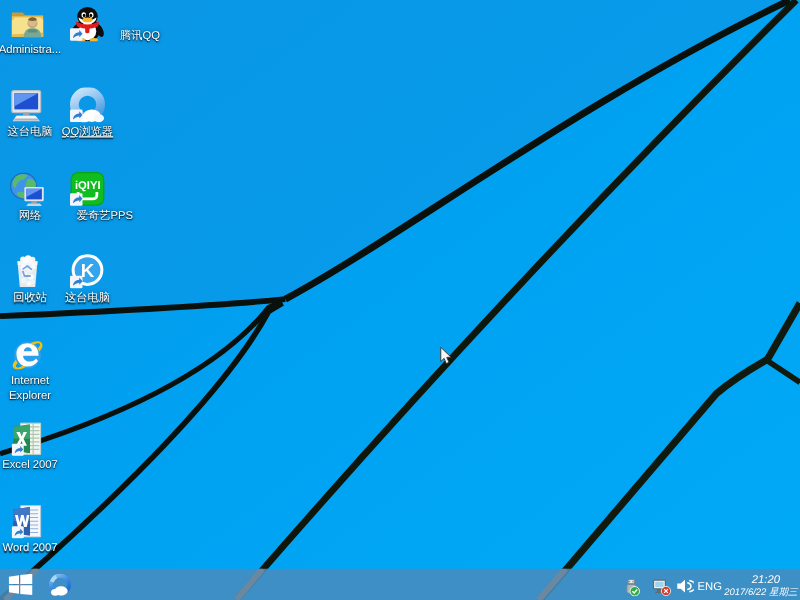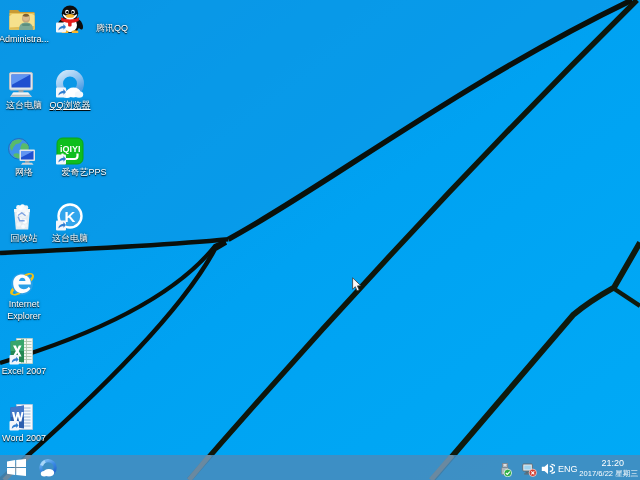--- a/index.html
+++ b/index.html
@@ -1,21 +1,21 @@
 <!DOCTYPE html>
 <html><head>
 <meta charset="utf-8">
 <style>
 html,body{margin:0;padding:0;}
 body{width:640px;height:480px;overflow:hidden;position:relative;font-family:"Liberation Sans",sans-serif;background:#00a0f0;}
 #wall{position:absolute;left:0;top:0;}
 .icon{position:absolute;width:28px;height:28px;}
 .lbl{position:absolute;width:64px;text-align:center;font-size:9px;line-height:11.5px;color:#fff;text-shadow:0 1px 1px rgba(0,0,0,.9),0 0 3px rgba(0,0,0,.55);}
 #taskbar{position:absolute;left:0;top:455px;width:640px;height:25px;background:rgba(70,140,190,0.88);}
-#clock{position:absolute;right:2px;top:457.5px;width:130px;text-align:right;color:#fff;font-size:9px;line-height:10px;}
+#clock{position:absolute;right:2px;top:457.5px;width:130px;text-align:right;color:#fff;font-size:9px;line-height:10px;font-style:italic;}
 #eng{position:absolute;left:558px;top:463.5px;color:#fff;font-size:9px;}
 </style>
 </head>
 <body>
 <svg id="wall" width="640" height="480" viewBox="0 0 640 480">
 <defs>
 <linearGradient id="bg" x1="0" y1="0" x2="1" y2="1">
 <stop offset="0" stop-color="#0894e4"></stop>
 <stop offset="0.5" stop-color="#00a2f2"></stop>
 <stop offset="1" stop-color="#00aaf6"></stop>

